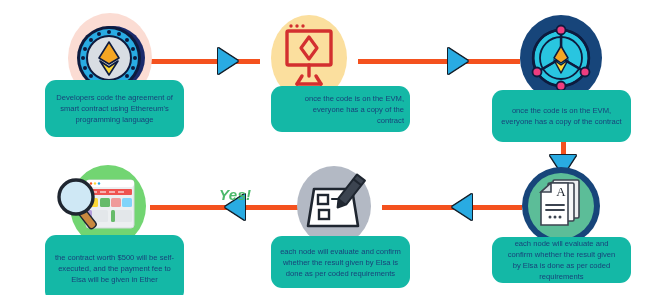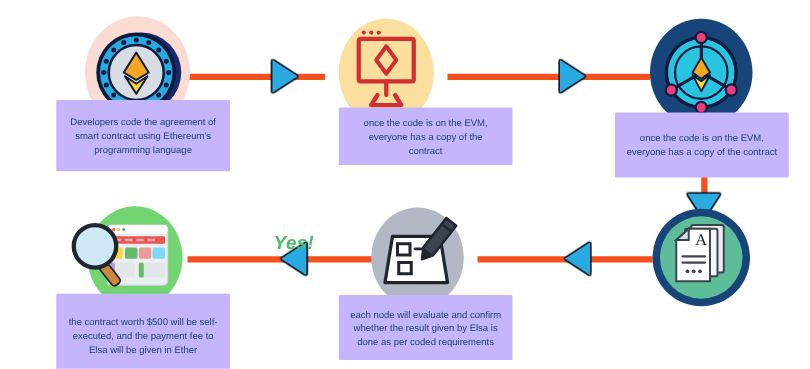--- a/index.html
+++ b/index.html
@@ -58,22 +58,22 @@
   
   .node-icon{
     position:absolute;
     display:flex;align-items:center;justify-content:center;
   }
   .node-icon svg{display:block;}
 
   
   .caption{
     position:absolute;
-    background:#c4b5fd;
-    border-radius:1px;
+    background:#14b8a6;
+    border-radius:11px;
     color:#18427a;
     font-size:7.6px;
     line-height:1.45;
     text-align:center;
     display:flex;align-items:center;justify-content:center;
     padding:4px 6px;
     box-sizing:border-box;
     white-space:pre-line;
   }
   .cap-text{display:block;width:100%;}
@@ -144,21 +144,21 @@
         <line x1="49" y1="63" x2="54" y2="71"></line>
       </g>
       <g fill="#d32f2f">
         <circle cx="24" cy="13" r="1.7"></circle>
           <circle cx="30" cy="13" r="1.7"></circle>
         <circle cx="36" cy="13" r="1.7"></circle>
       </g>
       <polygon points="42,24 50,35 42,46 34,35" fill="none" stroke="#d32f2f" stroke-width="3.2" stroke-linejoin="round"></polygon>
     </svg>
   </div>
-  <div class="caption" style="left:271px;top:86px;width:139px;height:46px;">
+  <div class="caption" style="left:271px;top:86px;width:139px;height:46px;text-align:right;">
     <span class="cap-text">once the code is on the EVM,
 everyone has a copy of the
 contract</span>
   </div>
 
   <div class="node-icon" style="left:514px;top:13px;width:94px;height:90px;">
     <svg width="94" height="90" viewBox="0 0 94 90">
       <ellipse cx="47" cy="45" rx="41" ry="43" fill="#17457a"></ellipse>
       <circle cx="47" cy="45" r="32" fill="#29d0e8" opacity="0"></circle>
       <g fill="#29c5e0" stroke="#0d1b3e" stroke-width="2.4">
@@ -196,20 +196,26 @@
       <g stroke="#3c4450" stroke-width="1.8" stroke-linecap="round">
         <line x1="29" y1="41" x2="47" y2="41"></line>
         <line x1="29" y1="46" x2="47" y2="46"></line>
       </g>
       <g fill="#3c4450">
         <circle cx="33" cy="53" r="1.5"></circle>
           <circle cx="38" cy="53" r="1.5"></circle>
         <circle cx="43" cy="53" r="1.5"></circle>
       </g>
     </svg>
+  </div>
+  <div class="caption" style="left:492px;top:237px;width:139px;height:46px;">
+    <span class="cap-text">each node will evaluate and
+confirm whether the result given
+by Elsa is done as per coded
+requirements</span>
   </div>
 
   <div class="node-icon" style="left:290px;top:164px;width:88px;height:84px;">
     <svg width="88" height="84" viewBox="0 0 88 84">
       <ellipse cx="44" cy="42" rx="37" ry="40" fill="#b3b9c4"></ellipse>
       <polygon points="24,25 62,25 68,62 18,62" fill="#ffffff" stroke="#1f2630" stroke-width="2.6" stroke-linejoin="round"></polygon>
       <g fill="none" stroke="#1f2630" stroke-width="2.4">
         <rect x="28" y="31" width="10" height="9"></rect>
         <rect x="29" y="46" width="10" height="9"></rect>
       </g>

